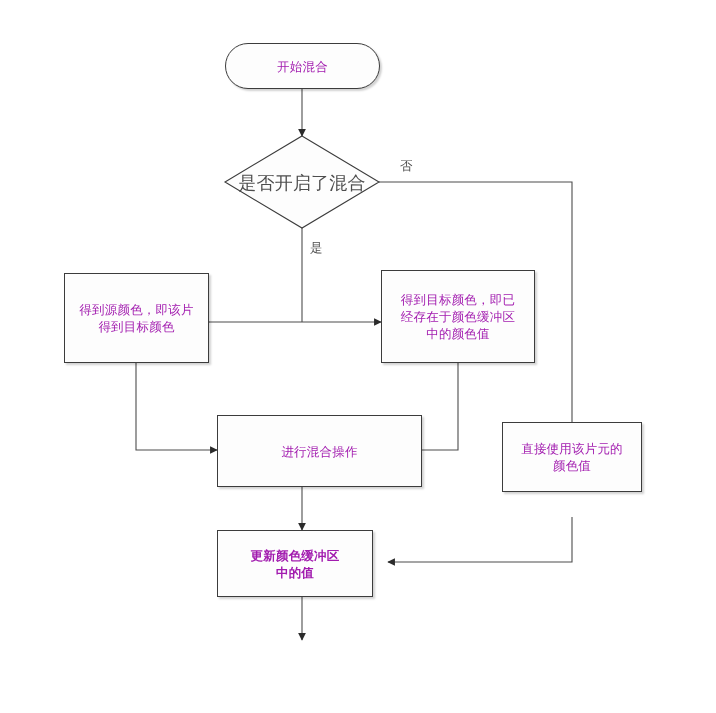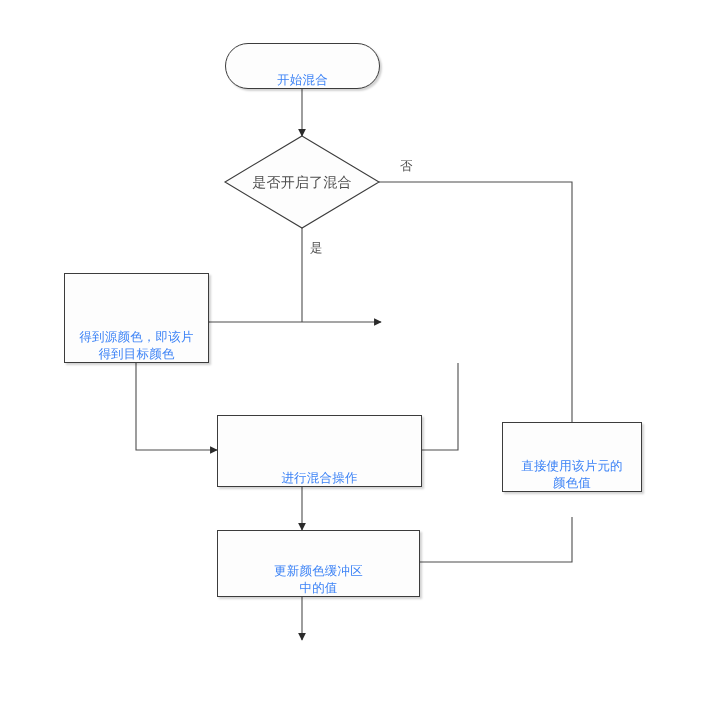--- a/index.html
+++ b/index.html
@@ -22,24 +22,24 @@
     position: absolute;
     left: 0;
     top: 0;
     width: 716px;
     height: 713px;
   }
   .node {
     position: absolute;
     box-sizing: border-box;
     display: flex;
-    align-items: flex-end;
+    align-items: center;
     justify-content: center;
     text-align: center;
-    color: #3b82f6;
+    color: #a21caf;
     font-size: 12.5px;
     line-height: 17px;
     letter-spacing: 0.2px;
     background: #fdfdfd;
     border: 1px solid #3c3c3c;
     box-shadow: 2px 2px 2px rgba(0,0,0,0.18);
     z-index: 2;
   }
   .node.terminator {
     border-radius: 26px;
@@ -59,21 +59,21 @@
   .diamond-label {
     position: absolute;
     left: 0;
     top: 0;
     width: 100%;
     height: 100%;
     display: flex;
     align-items: center;
     justify-content: center;
     color: #4d4d4d;
-    font-size: 14px;
+    font-size: 18px;
     line-height: 17px;
     letter-spacing: 0.2px;
     text-align: center;
     pointer-events: none;
   }
   .edge-label {
     position: absolute;
     color: #4d4d4d;
     font-size: 12.5px;
     line-height: 15px;
@@ -131,29 +131,34 @@
 
   <div class="edge-label" style="left:400px; top:158px;">否</div>
 
   <div class="edge-label" style="left:310px; top:240px;">是</div>
 
   <div class="node process" style="left:64px; top:273px; width:145px; height:90px;">
     <span class="node-label">得到源颜色，即该片
 得到目标颜色</span>
   </div>
 
+  <div class="node process" style="left:381px; top:270px; width:154px; height:93px;">
+    <span class="node-label">得到目标颜色，即已
+经存在于颜色缓冲区
+中的颜色值</span>
+  </div>
 
   <div class="node process" style="left:217px; top:415px; width:205px; height:72px;">
     <span class="node-label">进行混合操作</span>
   </div>
 
   <div class="node process" style="left:502px; top:422px; width:140px; height:70px;">
     <span class="node-label">直接使用该片元的
 颜色值</span>
   </div>
 
-  <div class="node process" style="left:217px; top:530px; width:203px; height:67px;">
+  <div class="node process" style="left:217px; top:530px; width:156px; height:67px;font-weight:bold;">
     <span class="node-label">更新颜色缓冲区
 中的值</span>
   </div>
 
 
 </div>
 
 </body></html>

